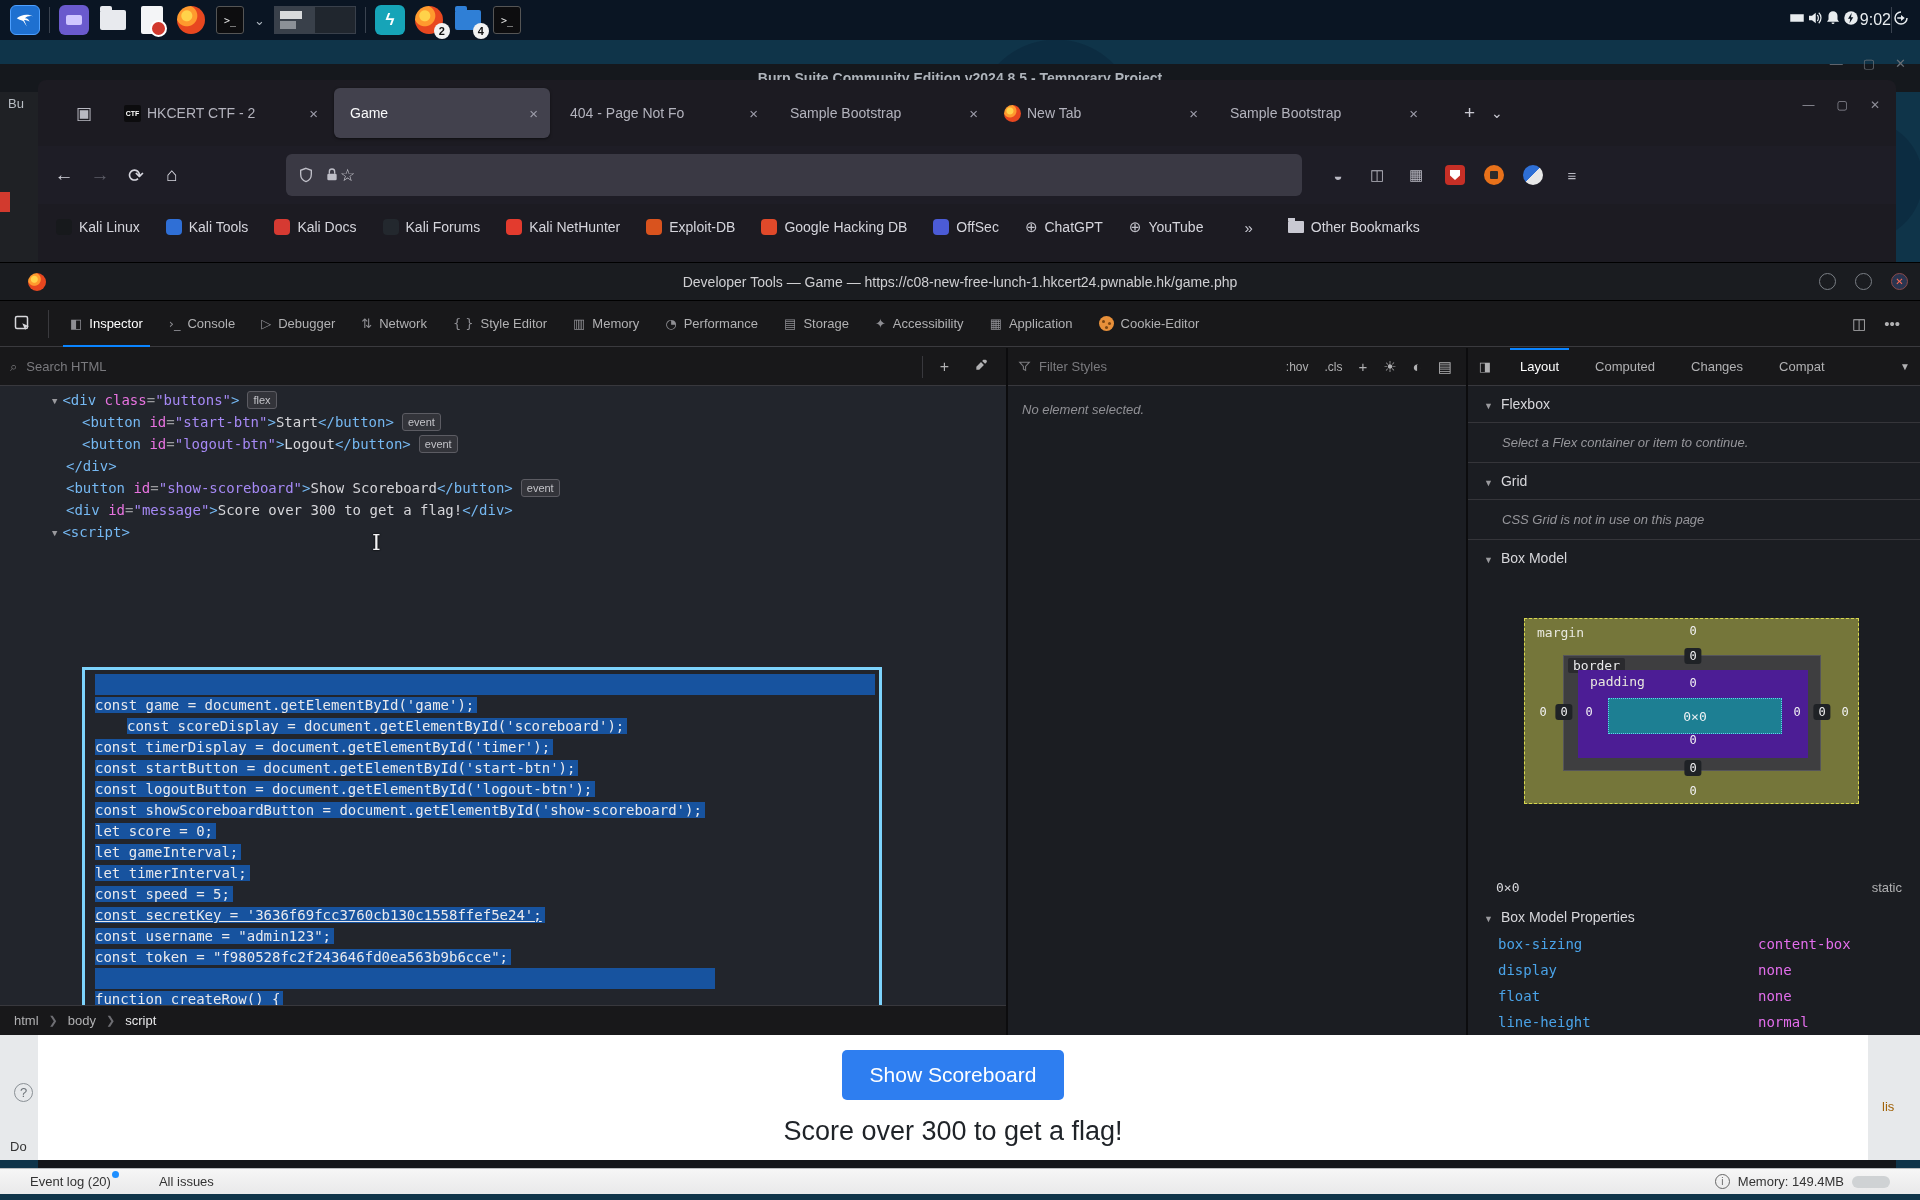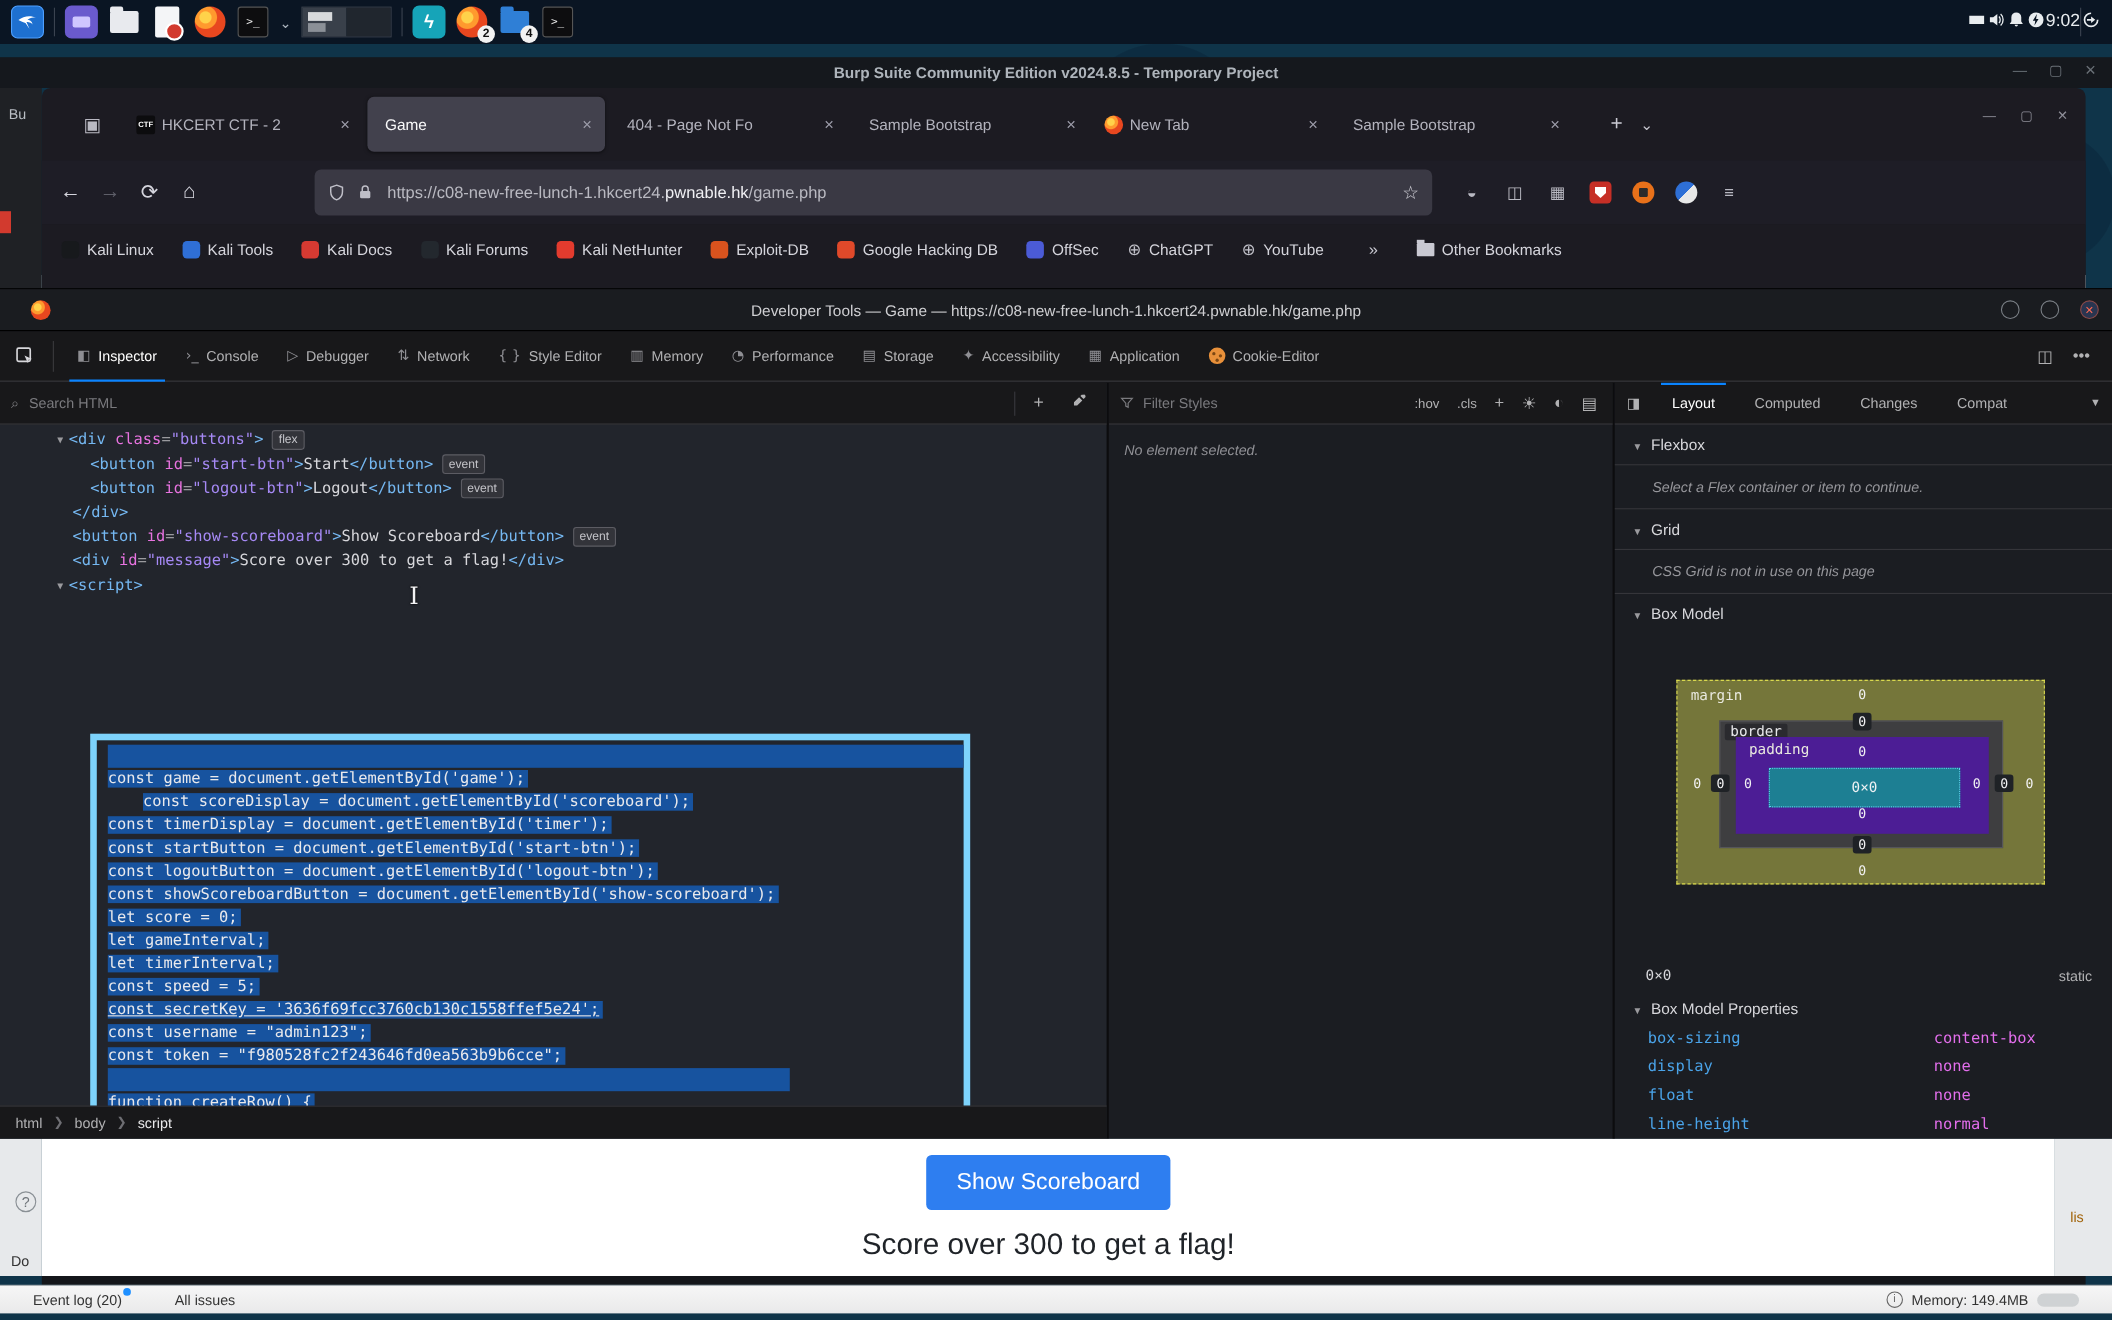--- a/index.html
+++ b/index.html
@@ -32,21 +32,21 @@
   .pcell{width:40px;height:26px;background:#20262e;position:relative}
   .pcell.on{background:#39404a}
   .pcell.on i{position:absolute;left:5px;top:4px;width:22px;height:8px;background:#d8dadc;display:block}
   .pcell.on i+i{top:14px;width:16px;background:#8b9097}
   .badge{position:absolute;right:-6px;bottom:-4px;width:16px;height:16px;border-radius:50%;background:#f2f2f2;color:#111;font-size:11px;font-weight:bold;display:flex;align-items:center;justify-content:center}
   .bolt{background:#16a4b8;color:#fff;font-weight:bold}
   #tray{margin-left:auto;display:flex;align-items:center;color:#e8ecef}
   #tray svg{width:18px;height:18px;fill:#e8ecef}
   #clock{font-size:16px;color:#e8ecef}
   
-  #burp-titlebar{left:0;top:52px;width:1920px;height:28px;background:#15181d;color:#aeb4bb;font-size:14px;font-weight:bold;display:flex;align-items:center;justify-content:center;z-index:5}
+  #burp-titlebar{left:0;top:64px;width:1920px;height:28px;background:#15181d;color:#aeb4bb;font-size:14px;font-weight:bold;display:flex;align-items:center;justify-content:center;z-index:5}
   #burp-winbtns{right:14px;top:56px;display:flex;gap:20px;color:#6a7077;font-size:13px;z-index:6}
   #burp-left{left:0;top:80px;width:38px;height:182px;background:#1f2125;z-index:4;color:#b9bec4;font-size:13px}
   #burp-menu-frag{left:8px;top:16px;position:absolute}
   #red-frag{left:0;top:112px;position:absolute;width:10px;height:20px;background:#d23a2e}
   
   #ffwin{left:38px;top:80px;width:1858px;height:182px;background:#1c1b22;z-index:10;border-radius:8px 8px 0 0}
   #tabbar{height:66px;display:flex;align-items:center;padding:0 6px;position:relative}
   .ffview{width:32px;height:32px;margin:0 14px 0 24px;color:#b9b9c2;font-size:17px;display:flex;align-items:center;justify-content:center}
   .fftab{width:216px;height:50px;margin-right:4px;border-radius:6px;display:flex;align-items:center;padding:0 10px;color:#b3b3bd;font-size:14px;position:relative;flex:none}
   .fftab.active{background:#42414d;color:#f9f9fa;box-shadow:0 1px 3px rgba(0,0,0,.5)}
@@ -104,21 +104,21 @@
   #panel-markup{width:1008px;position:relative;background:#22252c;border-right:2px solid #0c0c0e;display:flex;flex-direction:column}
   #mk-search{height:38px;background:#18181a;border-bottom:1px solid #38383d;display:flex;align-items:center;padding:0 10px;color:#7a7a7e;font-size:13px;gap:9px}
   #mk-search .grow{flex:1}
   #mk-search .mkbtn{color:#b1b1b3;font-size:16px;padding:0 8px}
   #mk-search .vsep{width:1px;height:22px;background:#38383d}
   #mk-content{flex:1;overflow:hidden;font-family:"DejaVu Sans Mono",monospace;font-size:14px;position:relative;padding-top:3px}
   .m-line{height:22px;line-height:22px;white-space:pre;color:#d7d7db;position:relative}
   .m-arrow{color:#9a9a9e;font-size:9px;margin-right:5px;vertical-align:1px}
   .mk-t{color:#75b8f2}.mk-a{color:#e873e0}.mk-v{color:#a689f5}.mk-x{color:#d7d7db}.mk-q{color:#9a9a9e}
   .m-badge{display:inline-block;margin-left:8px;padding:0 5px;border:1px solid #5c5c63;border-radius:3px;background:#33343a;color:#c3c3c8;font-size:11px;line-height:16px;font-family:"Liberation Sans",sans-serif;vertical-align:1px}
-  #script-box{position:absolute;left:82px;top:281px;width:800px;height:452px;border:6px solid #7dd3fc;background:#22252c;overflow:hidden;padding:4px 0 0 10px}
+  #script-box{position:absolute;left:82px;top:281px;width:800px;height:452px;border:3px solid #7dd3fc;background:#22252c;overflow:hidden;padding:4px 0 0 10px}
   .s-line{height:21px;line-height:21px;white-space:pre;color:#e9e9ec}
   .s-line .hl{background:#17539f;padding:0 3px 0 0}
   .s-line .blankband{display:inline-block;height:21px;width:620px;background:#17539f}
   .s-line.first .blankband{width:780px}
   #ibeam{position:absolute;left:372px;top:144px;color:#f2f2f4;font-family:"DejaVu Serif",serif;font-size:22px;text-shadow:0 0 2px #000,0 0 1px #000}
   #mk-crumbs{height:30px;background:#18181a;border-top:1px solid #38383d;display:flex;align-items:center;padding:0 14px;gap:10px;font-size:13px;color:#b1b1b3}
   #mk-crumbs .sep{color:#6e6e73;font-size:11px}
   #mk-crumbs .cur{color:#e8e8ea}
   
   #panel-rules{width:460px;background:#1b1d22;border-right:2px solid #0c0c0e;display:flex;flex-direction:column}
@@ -303,21 +303,20 @@
     <span class="navico">⟳</span>
     <span class="navico">⌂</span>
     <div id="urlbar">
       <svg viewBox="0 0 24 24">
           <path d="M12 2l8 3v6c0 5-3.5 9.5-8 11-4.5-1.5-8-6-8-11V5z" fill="none" stroke="#bfbfc8" stroke-width="2"></path>
         </svg>
       <svg viewBox="0 0 24 24" style="margin-left:10px">
           <rect x="5" y="10" width="14" height="10" rx="2" fill="#bfbfc8"></rect>
           <path d="M8 10V7a4 4 0 0 1 8 0v3" fill="none" stroke="#bfbfc8" stroke-width="2"></path>
         </svg>
-      <span id="urltext"><span>https://c08-new-free-lunch-1.hkcert24.</span><b>pwnable.hk</b><span>/game.php</span></span>
       <span class="star">☆</span>
     </div>
     <div id="ext-icons">
       <span class="ext">◒</span>
       <span class="ext">◫</span>
       <span class="ext">▦</span>
       <span class="ext ublock">
           <i></i>
         </span>
       <span class="ext burpx">

